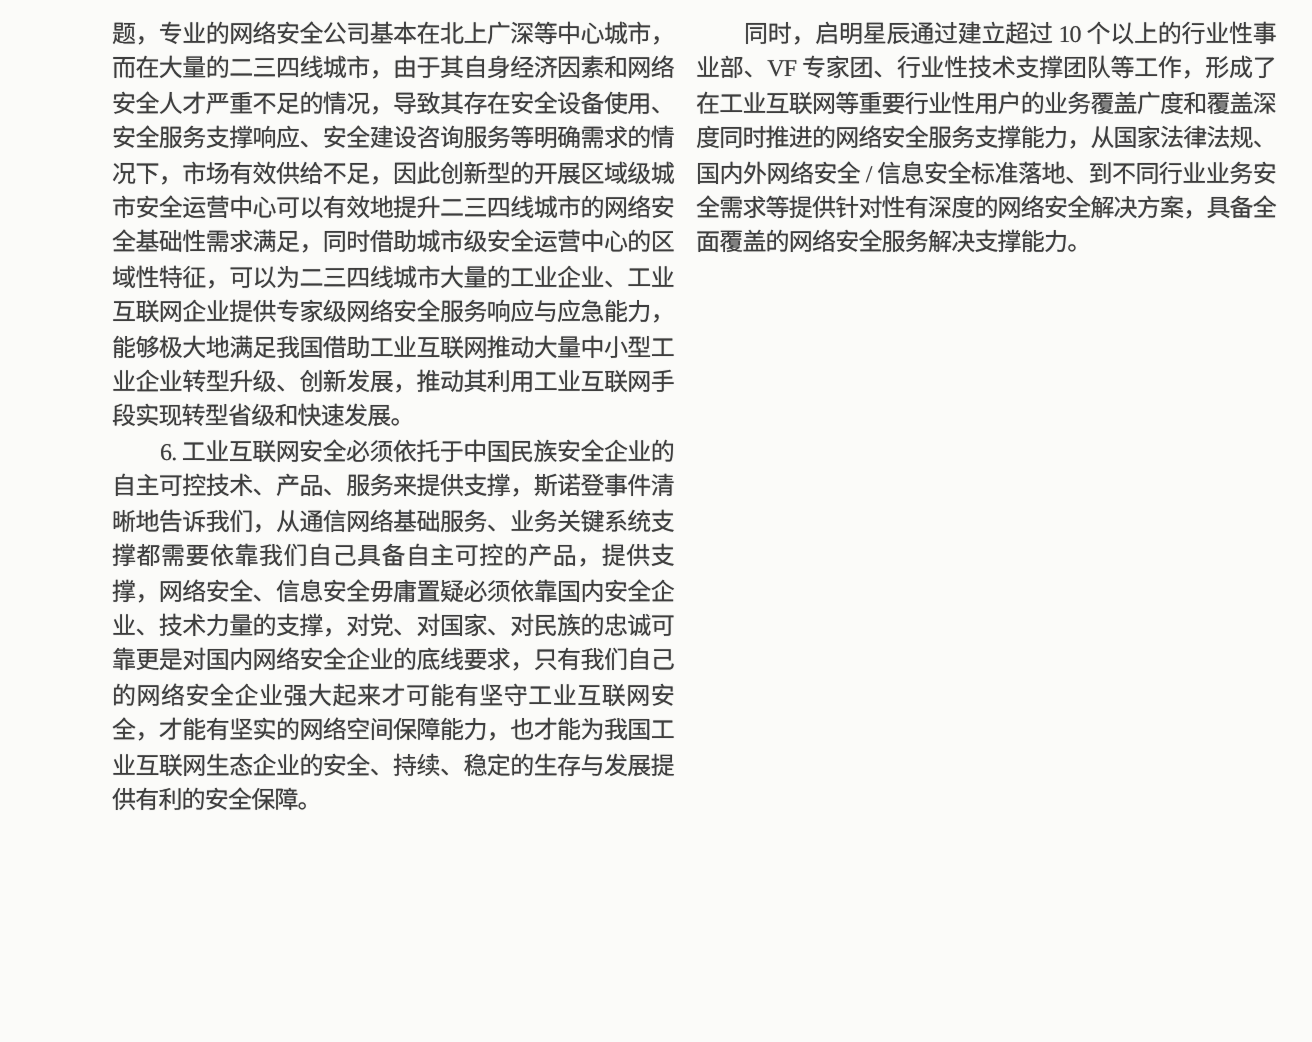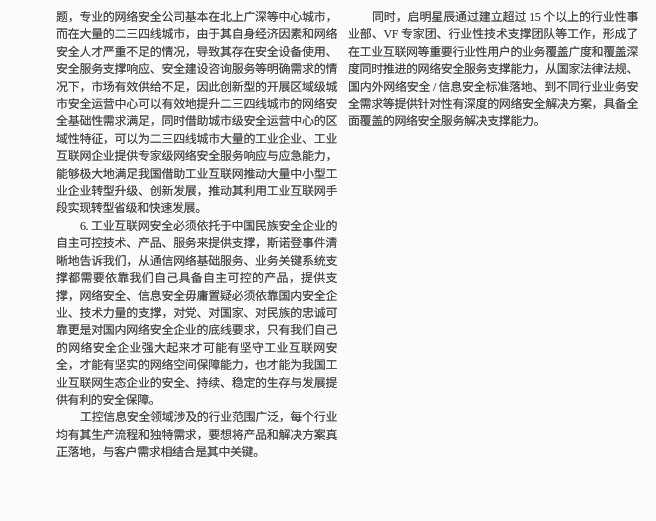--- a/index.html
+++ b/index.html
@@ -45,18 +45,17 @@
     text-indent: 2em;
   }
 </style>
 </head>
 <body>
 
 <div class="page">
   <div class="column left">
     <p>题，专业的网络安全公司基本在北上广深等中心城市，而在大量的二三四线城市，由于其自身经济因素和网络安全人才严重不足的情况，导致其存在安全设备使用、安全服务支撑响应、安全建设咨询服务等明确需求的情况下，市场有效供给不足，因此创新型的开展区域级城市安全运营中心可以有效地提升二三四线城市的网络安全基础性需求满足，同时借助城市级安全运营中心的区域性特征，可以为二三四线城市大量的工业企业、工业互联网企业提供专家级网络安全服务响应与应急能力，能够极大地满足我国借助工业互联网推动大量中小型工业企业转型升级、创新发展，推动其利用工业互联网手段实现转型省级和快速发展。</p>
     <p class="indent">6. 工业互联网安全必须依托于中国民族安全企业的自主可控技术、产品、服务来提供支撑，斯诺登事件清晰地告诉我们，从通信网络基础服务、业务关键系统支撑都需要依靠我们自己具备自主可控的产品，提供支撑，网络安全、信息安全毋庸置疑必须依靠国内安全企业、技术力量的支撑，对党、对国家、对民族的忠诚可靠更是对国内网络安全企业的底线要求，只有我们自己的网络安全企业强大起来才可能有坚守工业互联网安全，才能有坚实的网络空间保障能力，也才能为我国工业互联网生态企业的安全、持续、稳定的生存与发展提供有利的安全保障。</p>
-    <p class="indent">工控信息安全领域涉及的行业范围广泛，每个行业均有其生产流程和独特需求，要想将产品和解决方案真正落地，与客户需求相结合是其中关键。</p>
   </div>
   <div class="column right">
-    <p class="indent">同时，启明星辰通过建立超过 15 个以上的行业性事业部、VF 专家团、行业性技术支撑团队等工作，形成了在工业互联网等重要行业性用户的业务覆盖广度和覆盖深度同时推进的网络安全服务支撑能力，从国家法律法规、国内外网络安全 / 信息安全标准落地、到不同行业业务安全需求等提供针对性有深度的网络安全解决方案，具备全面覆盖的网络安全服务解决支撑能力。</p>
+    <p class="indent">同时，启明星辰通过建立超过 10 个以上的行业性事业部、VF 专家团、行业性技术支撑团队等工作，形成了在工业互联网等重要行业性用户的业务覆盖广度和覆盖深度同时推进的网络安全服务支撑能力，从国家法律法规、国内外网络安全 / 信息安全标准落地、到不同行业业务安全需求等提供针对性有深度的网络安全解决方案，具备全面覆盖的网络安全服务解决支撑能力。</p>
   </div>
 </div>
 
 </body></html>

